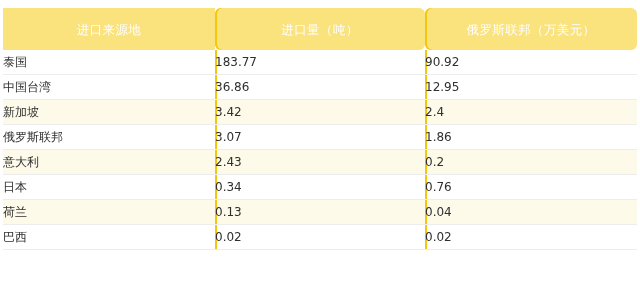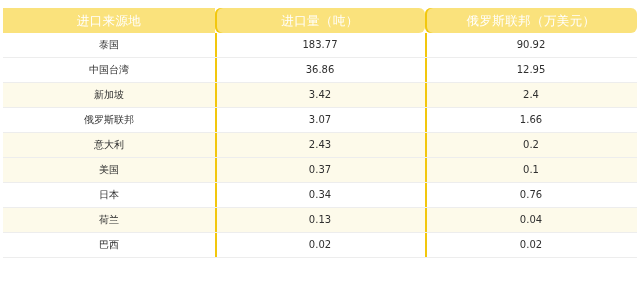--- a/index.html
+++ b/index.html
@@ -40,40 +40,40 @@
   thead th {
     background: #FAE27C;
     color: #ffffff;
     font-size: 12.5px;
     font-weight: normal;
     text-align: center;
     vertical-align: middle;
     padding: 0;
     letter-spacing: 0.4px;
     border: none;
-    height: 25px;
+    height: 42px;
     line-height: 25px;
   }
 
   thead th.divider-left {
     box-shadow: inset 2px 0 0 0 #F2C70D;
     border-radius: 6px;
   }
 
   tbody tr {
     height: 24px;
   }
 
   tbody tr.row-odd  { background: #ffffff; }
   tbody tr.row-even { background: #FDFAEA; }
 
   tbody td {
-    font-size: 10px;
+    font-size: 12px;
     color: #2f2f2f;
-    text-align: center;
+    text-align: left;
     vertical-align: middle;
     padding: 0;
     height: 24px;
     line-height: 24px;
     border-bottom: 1px solid #EDEDED;
     border-top: none;
   }
 
   tbody tr:last-child td {
     border-bottom: 1px solid #EDEDED;
@@ -112,31 +112,26 @@
           <td class="divider-left">12.95</td>
         </tr>
         <tr class="row-even">
           <td>新加坡</td>
           <td class="divider-left">3.42</td>
           <td class="divider-left">2.4</td>
         </tr>
         <tr class="row-odd">
           <td>俄罗斯联邦</td>
           <td class="divider-left">3.07</td>
-          <td class="divider-left">1.66</td>
+          <td class="divider-left">1.86</td>
         </tr>
         <tr class="row-even">
           <td>意大利</td>
           <td class="divider-left">2.43</td>
           <td class="divider-left">0.2</td>
-        </tr>
-        <tr class="row-even">
-          <td>美国</td>
-          <td class="divider-left">0.37</td>
-          <td class="divider-left">0.1</td>
         </tr>
         <tr class="row-odd">
           <td>日本</td>
           <td class="divider-left">0.34</td>
           <td class="divider-left">0.76</td>
         </tr>
         <tr class="row-even">
           <td>荷兰</td>
           <td class="divider-left">0.13</td>
           <td class="divider-left">0.04</td>

